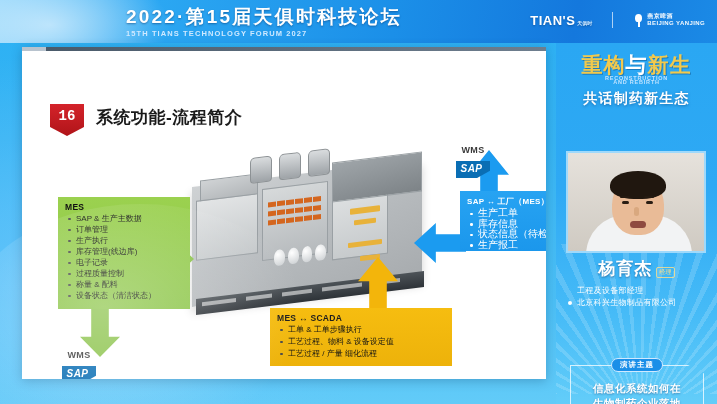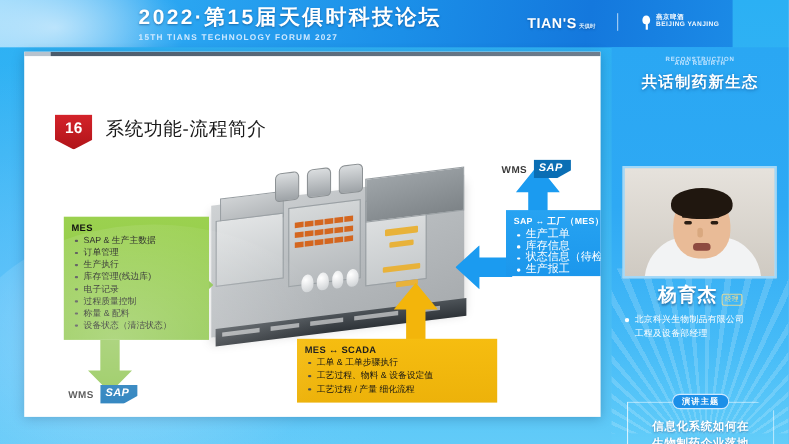--- a/index.html
+++ b/index.html
@@ -20,21 +20,21 @@
   }
   .page::after{
     content:""; position:absolute; left:-40px; bottom:-60px;
     width:360px; height:260px; border-radius:50%;
     background: radial-gradient(ellipse at 40% 40%, rgba(255,255,255,.30), rgba(255,255,255,0) 65%);
     pointer-events:none;
   }
 
   
   .banner {
-    position: absolute; left: 0; top: 0; width: 666px; height: 43px;
+    position: absolute; left: 0; top: 0; width: 717px; height: 43px;
     background: linear-gradient(100deg, #8ed4fb 0%, #2ba7f2 22%, #1b8fe8 55%, #1478dd 80%, #1b8ae6 100%);
     overflow: hidden;
   }
   .banner::before{
     content:""; position:absolute; left:-80px; top:-40px; width:260px; height:130px;
     background: radial-gradient(ellipse at center, rgba(255,255,255,.55), rgba(255,255,255,0) 65%);
   }
   .banner-title-wrap{
     position:absolute; left:126px; top:6px; width:290px; height:32px;
   }
@@ -90,24 +90,24 @@
     position:absolute; left:0; top:0; width:24px; height:4px; background:#b8c3ce;
   }
   
   .badge{
     position:absolute; left:28px; top:57px; width:34px; height:32px;
     background: linear-gradient(180deg,#d4232a,#b01419);
     clip-path: polygon(0 0, 100% 0, 100% 72%, 50% 100%, 0 72%);
     display:flex; align-items:flex-start; justify-content:center;
     padding-top:4px;
   }
-  .badge span{ color:#fff; font-size:14px; font-weight:700; font-family:Liberation Sans, sans-serif;}
+  .badge span{ color:#fff; font-size:14px; font-weight:700; font-family:Liberation Mono, monospace;}
   .slide-title{
     position:absolute; left:74px; top:59px;
-    font-size:17px; font-weight:400; color:#1a1a1a; letter-spacing:.5px;
+    font-size:17px; font-weight:700; color:#1a1a1a; letter-spacing:.5px;
     font-family:"Liberation Sans","DejaVu Sans",sans-serif;
   }
 
   
   .factory{
     position:absolute; left:160px; top:98px; width:250px; height:170px;
   }
   .f-floor{
     position:absolute; left:10px; top:28px; width:230px; height:120px;
     background: linear-gradient(160deg,#cfd2d4 0%, #b9bdc0 45%, #a7abae 100%);
@@ -205,21 +205,21 @@
   .box-sap{
     left:438px; top:144px; width:114px; height:60px;
     background: linear-gradient(180deg,#27a3f2,#1b97ec);
   }
   .box-sap .box-title{ color:#fff; font-size:8px;}
   .box-sap li{ color:#fff; font-size:10px; line-height:10.5px; }
   .box-sap li::before{ background:#fff; }
 
   
   .wms{
-    position:absolute; display:flex; align-items:center; gap:6px;
+    position:absolute; display:flex; align-items:center; gap:6px;flex-direction:column;
   }
   .wms-label{ font-size:9px; font-weight:700; color:#3a3a3a; letter-spacing:.4px;}
   .sap-logo{
     width:34px; height:17px; position:relative; display:flex; align-items:center; justify-content:center;
     background:#0a6eb4;
     clip-path: polygon(0 0, 100% 0, 100% 58%, 62% 100%, 0 100%);
   }
   .sap-logo span{
     font-size:10px; font-weight:800; color:#fff; letter-spacing:.4px; margin-right:3px; margin-bottom:2px;
     font-style:italic;
@@ -461,20 +461,23 @@
       <div class="wms-label">WMS</div>
       <div class="sap-logo">
         <span>SAP</span>
       </div>
     </div>
   </div>
 
   <div class="rail">
 
     <div class="kv">
+      <div class="kv-main">
+        <span>重构</span><span class="w">与</span><span>新生</span>
+      </div>
       <div class="kv-en">RECONSTRUCTION</div>
       <div class="kv-en">AND REBIRTH</div>
       <div class="kv-sub">共话制药新生态</div>
     </div>
 
     <div class="video">
       <div class="v-wall"></div>
       <div class="v-shirt"></div>
       <div class="v-neck"></div>
       <div class="v-head"></div>
@@ -486,22 +489,22 @@
       <div class="v-nose"></div>
       <div class="v-mouth"></div>
     </div>
 
     <div class="speaker">
       <div class="sp-name-row">
         <div class="sp-name">杨育杰</div>
         <div class="sp-tag">经理</div>
       </div>
       <div class="sp-lines">
+        <div class="sp-line second">工程及设备部经理</div>
         <div class="sp-line first">北京科兴生物制品有限公司</div>
-        <div class="sp-line second">工程及设备部经理</div>
       </div>
     </div>
 
     <div class="topic">
       <div class="topic-frame"></div>
       <div class="topic-cap">演讲主题</div>
       <div class="topic-text">
         <div>信息化系统如何在</div>
         <div>生物制药企业落地</div>
       </div>

